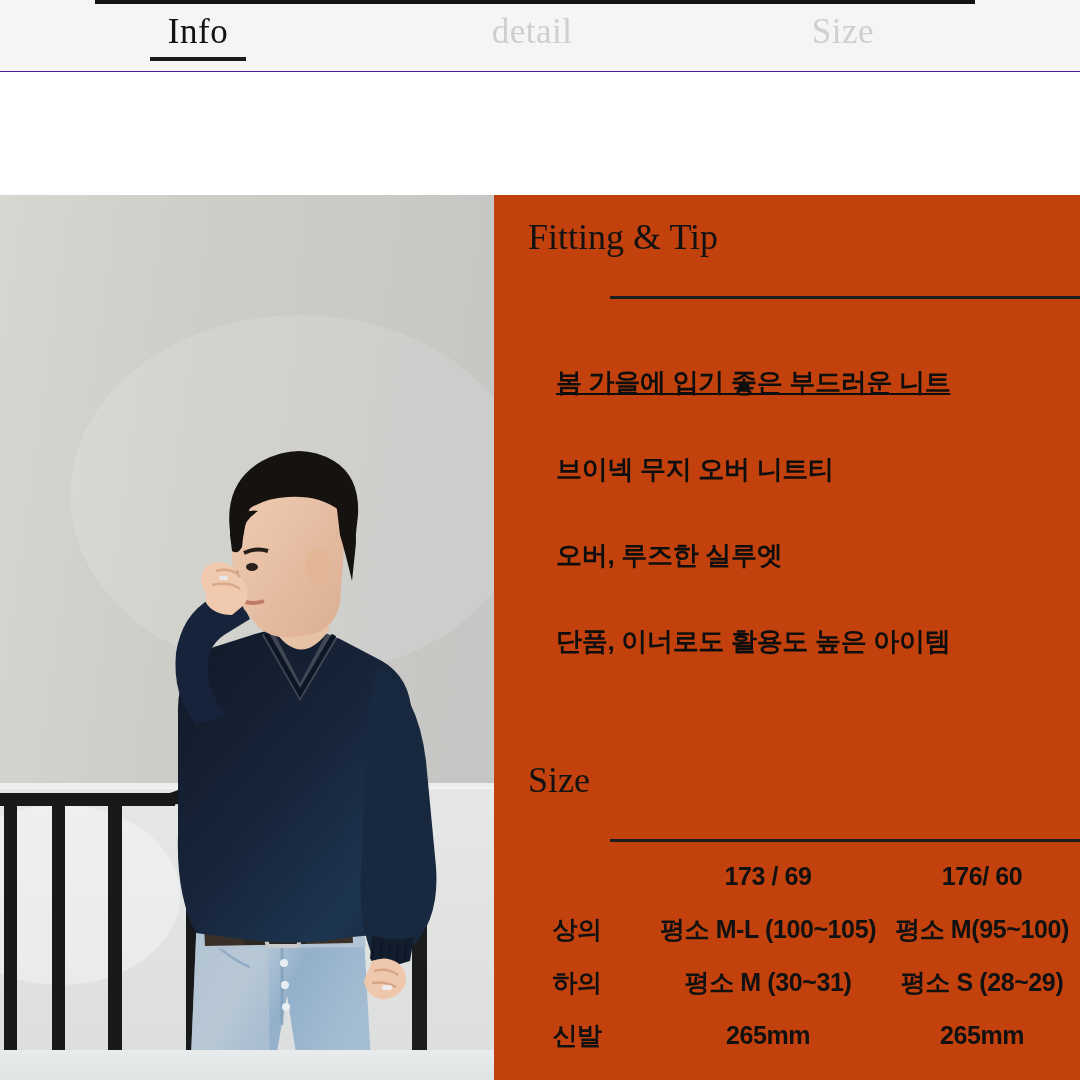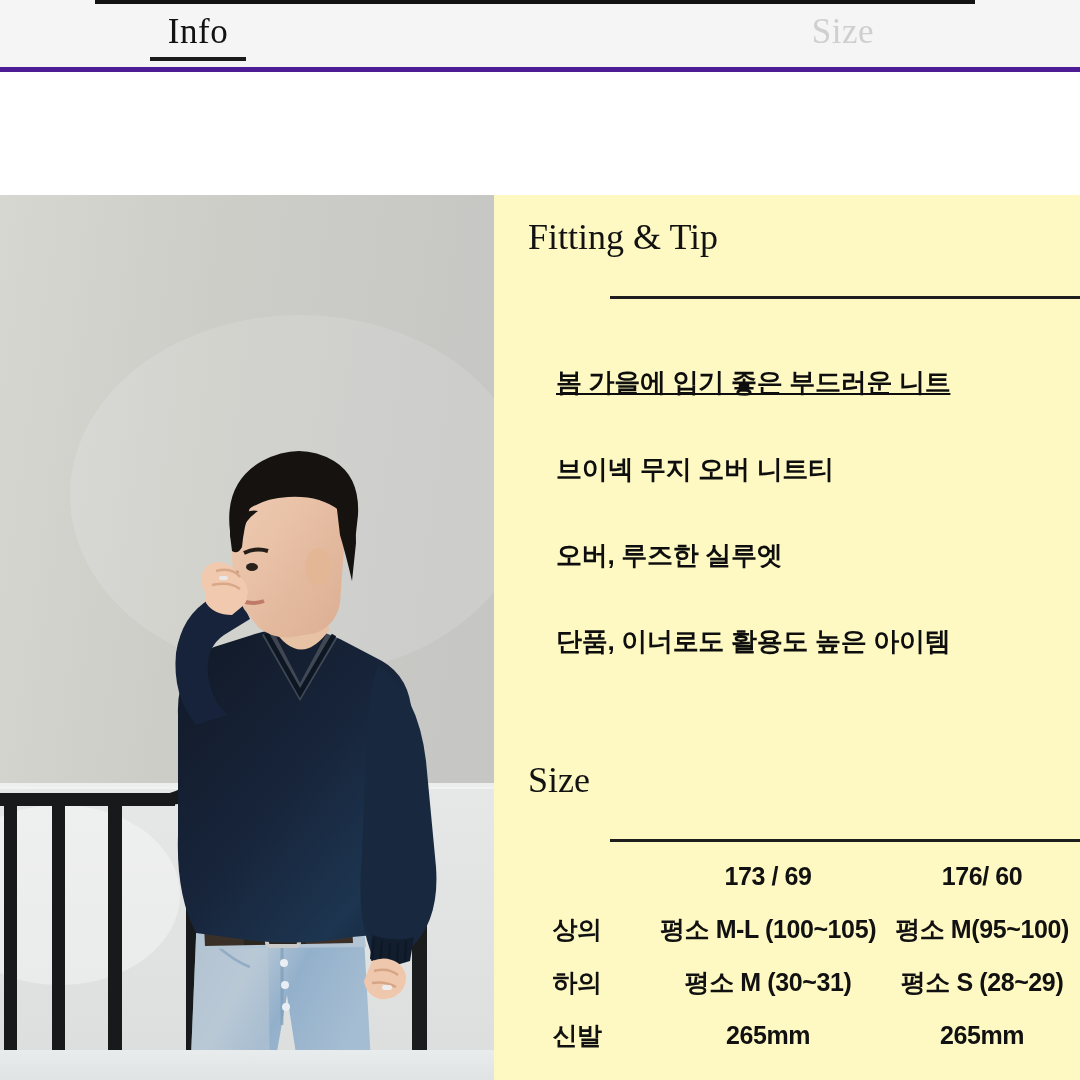--- a/index.html
+++ b/index.html
@@ -16,21 +16,21 @@
   }
 
   
   .tabbar {
     position: absolute;
     left: 0;
     top: 0;
     width: 1080px;
     height: 72px;
     background: #f5f5f5;
-    border-bottom: 5px solid #4c1d95;
+    border-bottom: 1px solid #4c1d95;
     box-sizing: border-box;
   }
   .tabbar-topline {
     position: absolute;
     left: 95px;
     top: 0px;
     width: 880px;
     height: 4px;
     background: #131313;
   }
@@ -80,21 +80,21 @@
   }
   .photo svg { display: block; }
 
   
   .right-col {
     position: absolute;
     left: 494px;
     top: 195px;
     width: 586px;
     height: 885px;
-    background: #fef9c3;
+    background: #c2410c;
   }
   .section-title {
     position: absolute;
     font-family: "Liberation Serif", "DejaVu Serif", serif;
     font-size: 36px;
     line-height: 44px;
     color: #121212;
     white-space: nowrap;
   }
   .title-fitting { left: 34px; top: 20px; }
@@ -154,20 +154,23 @@
 <body>
 
 <div class="tabbar">
   <div class="tabbar-topline"></div>
 
   <div class="tab tab-info">
     <span>Info</span>
     <span class="tab-underline"></span>
   </div>
 
+  <div class="tab tab-detail">
+    <span>detail</span>
+  </div>
 
   <div class="tab tab-size">
     <span>Size</span>
   </div>
 </div>
 
 <div class="photo">
   <svg width="494" height="885" viewBox="0 0 494 885" xmlns="http://www.w3.org/2000/svg">
     <defs>
       <linearGradient id="wallG" x1="0" y1="0" x2="1" y2="0.25">

